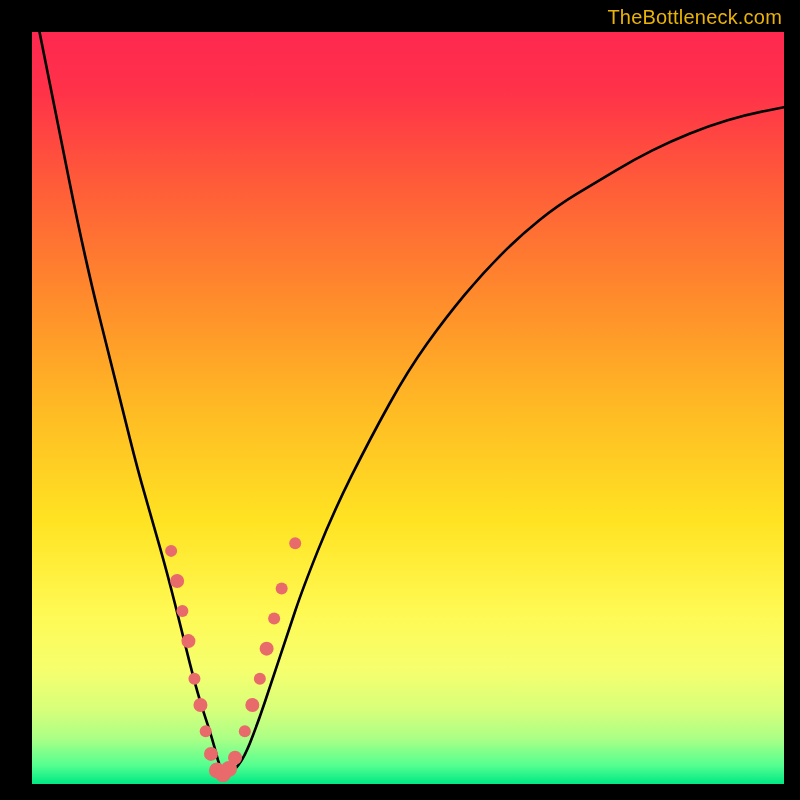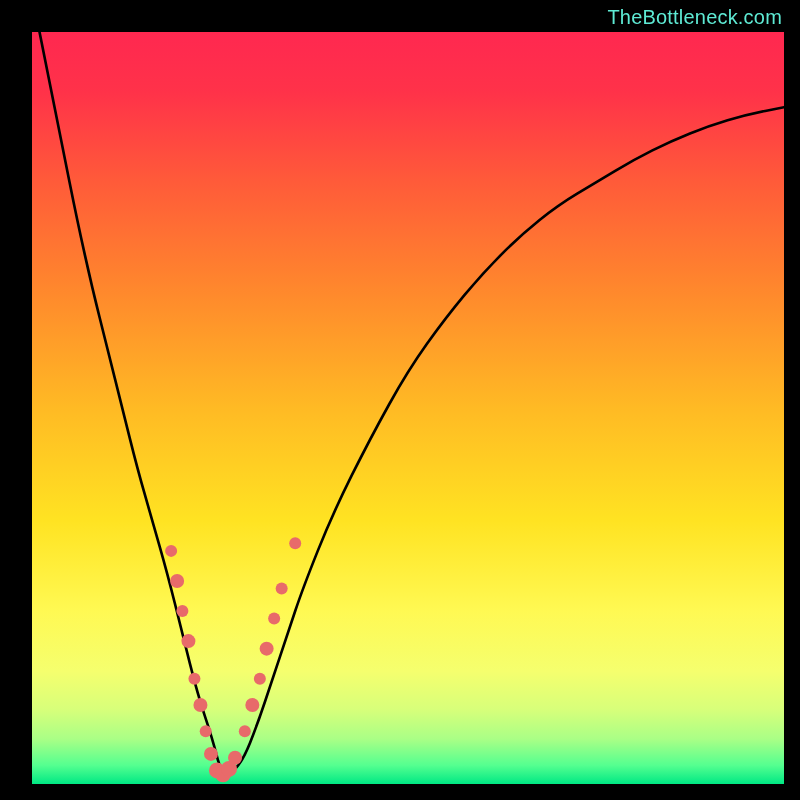--- a/index.html
+++ b/index.html
@@ -32,21 +32,21 @@
   }
   .curve-svg {
     position: absolute;
     left: 0; top: 0;
     width: 100%; height: 100%;
   }
   .watermark {
     position: absolute;
     top: 6px;
     right: 18px;
-    color: #5eead4;
+    color: #eab308;
     font-size: 20px;
     font-weight: 500;
     letter-spacing: 0.2px;
     user-select: none;
   }
 </style>
 </head>
 <body>
 
 <div class="frame">

